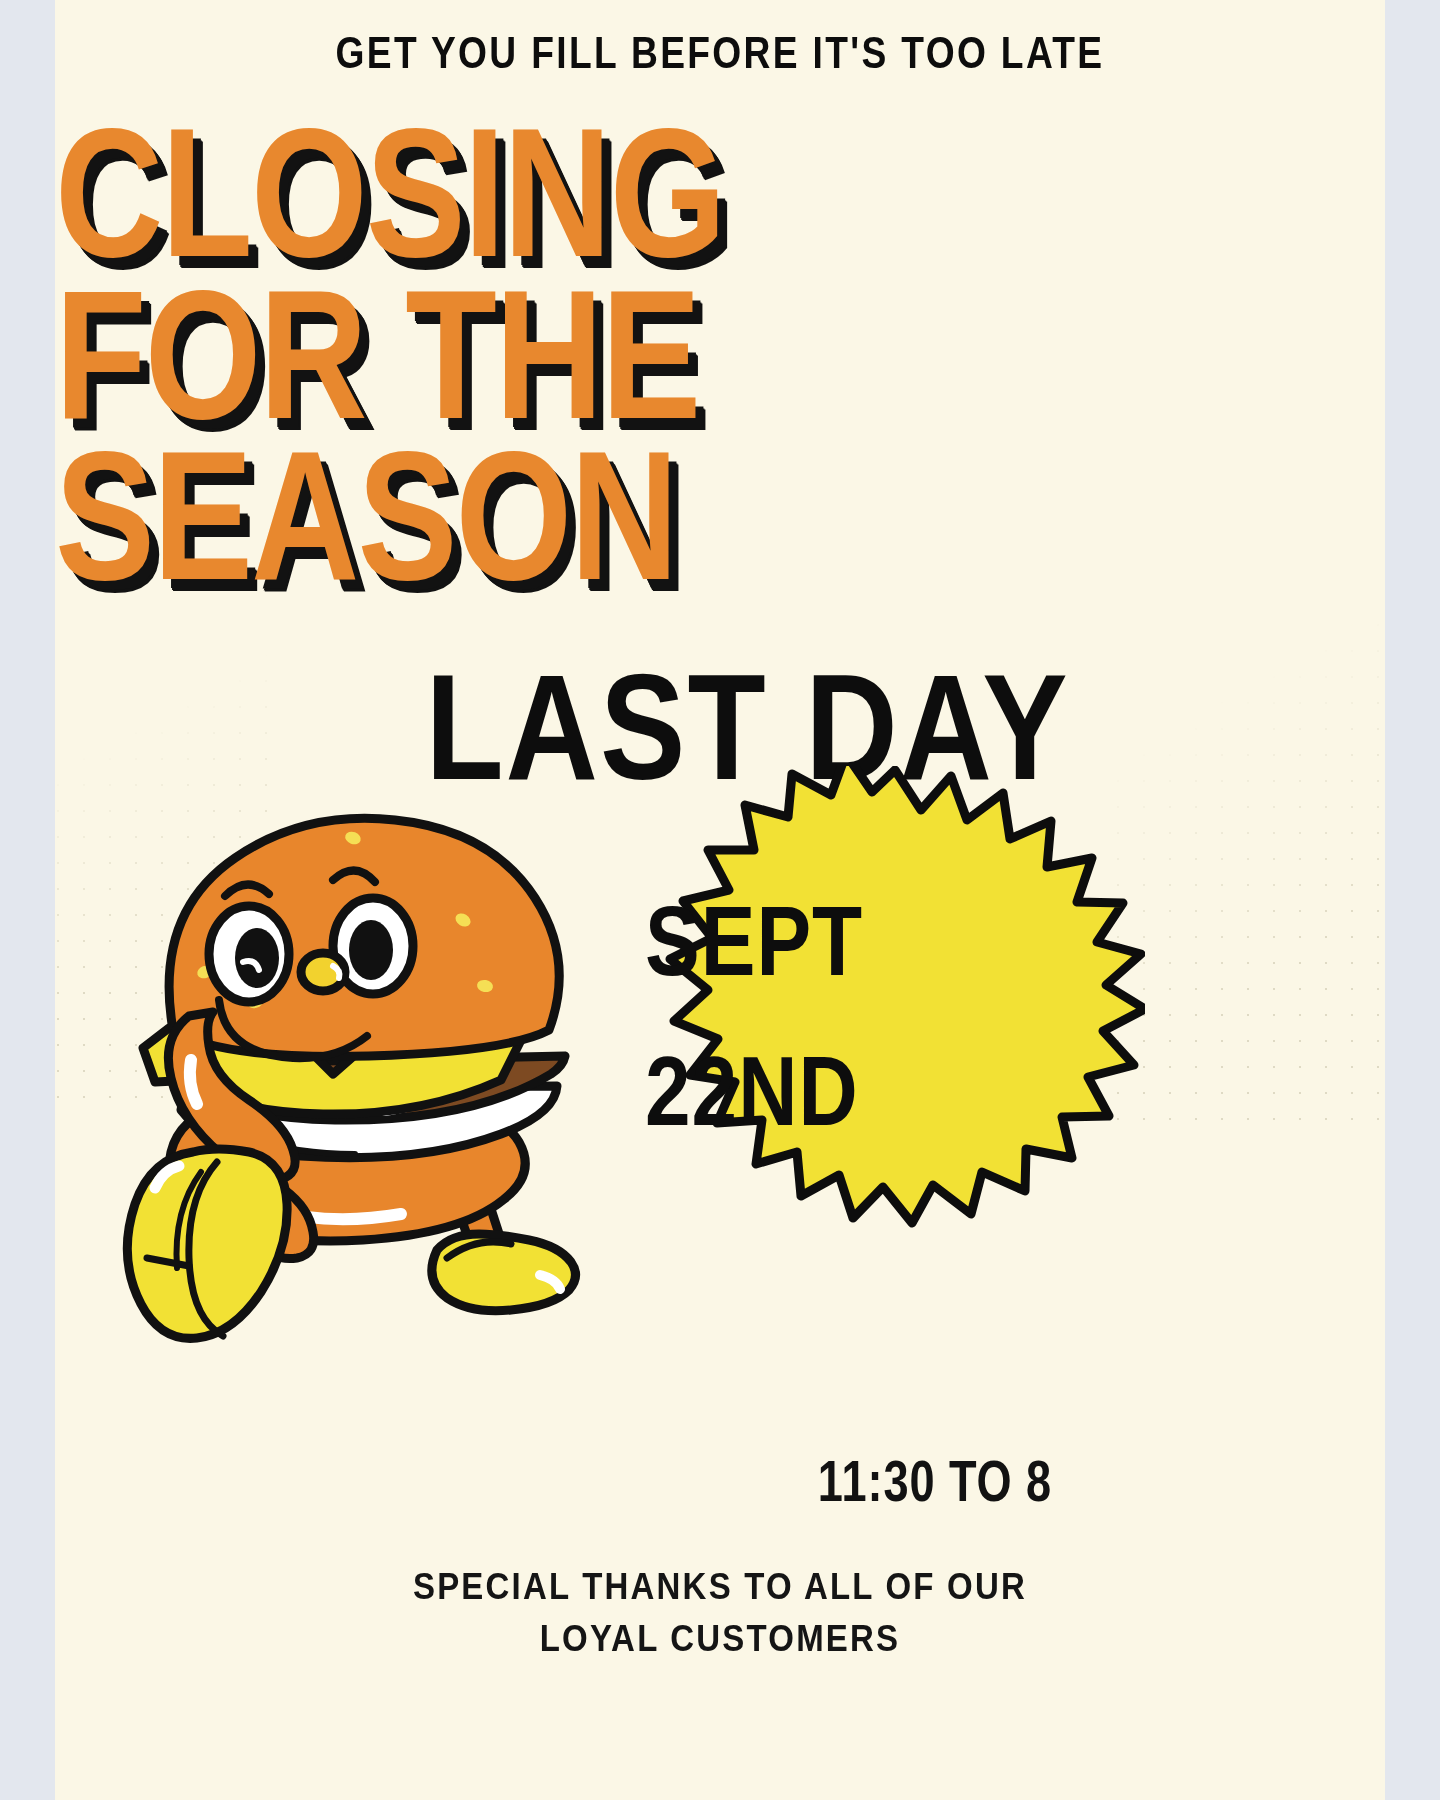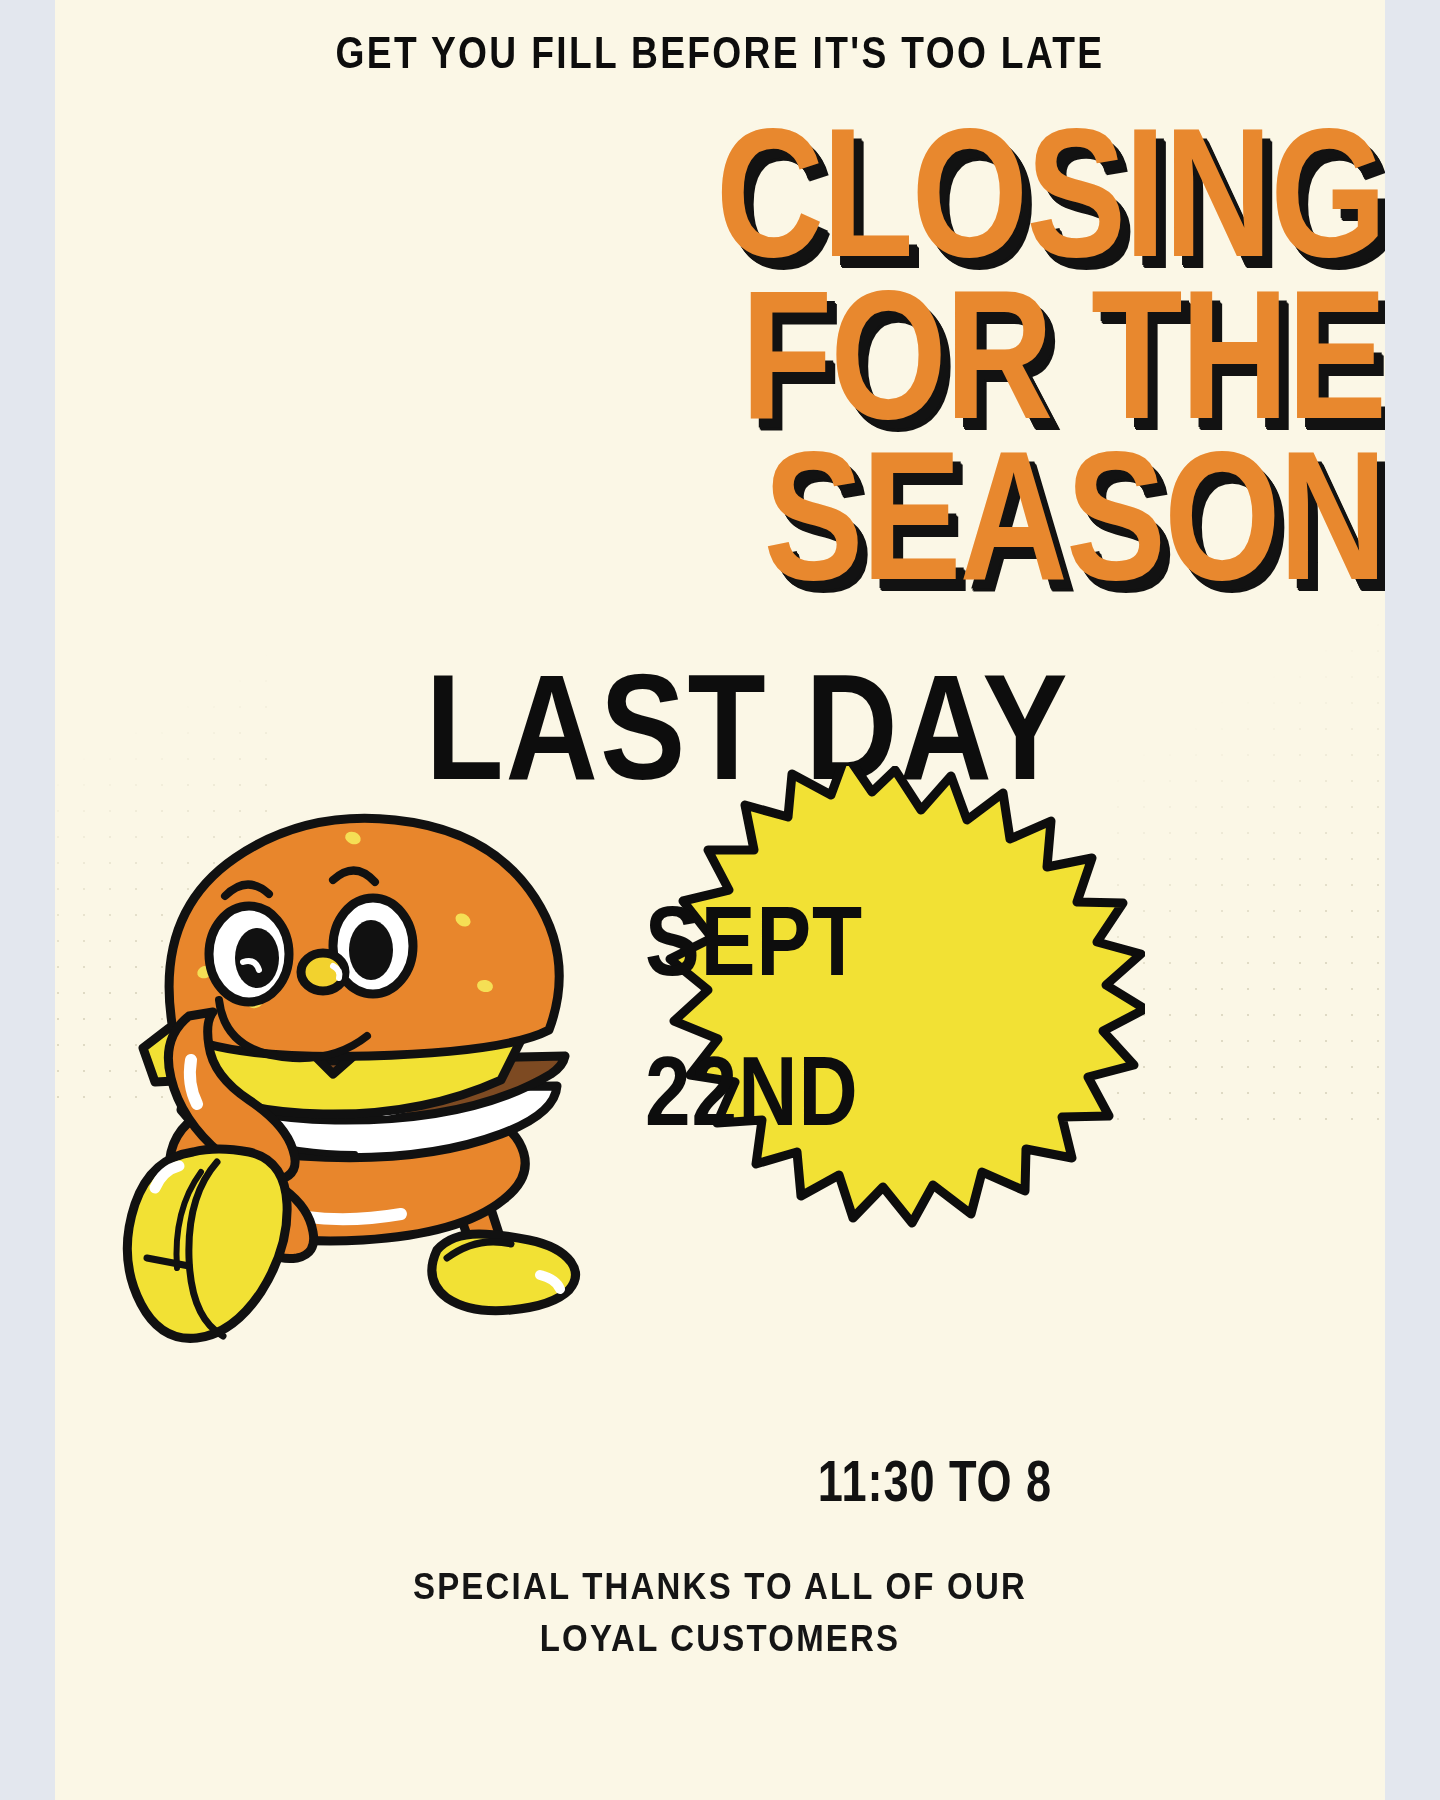--- a/index.html
+++ b/index.html
@@ -50,21 +50,21 @@
     font-size:40px;
     letter-spacing:2.5px;
     color:#0d0d0d;
     transform:scaleX(.93) scaleY(1.12);
     transform-origin:center top;
   }
 
   .headline{
     position:absolute;
     top:108px; left:0; right:0;
-    text-align:right;
+    text-align:left;
   }
   .hl-line{
     font-family:"Liberation Sans", sans-serif;
     font-weight:bold;
     color:#e8882e;
     font-size:152px;
     line-height:0.93;
     letter-spacing:-2px;
     transform:scaleY(1.22);
     transform-origin:center top;

